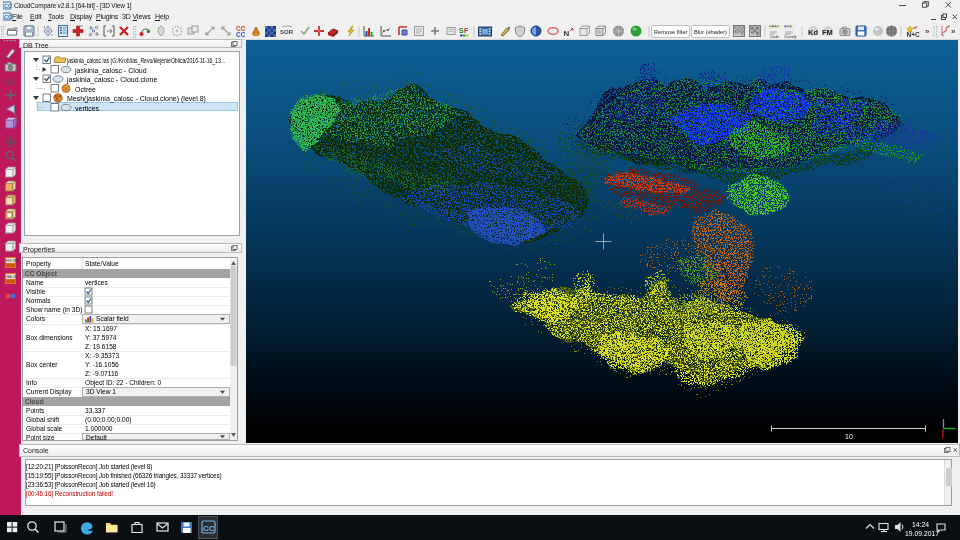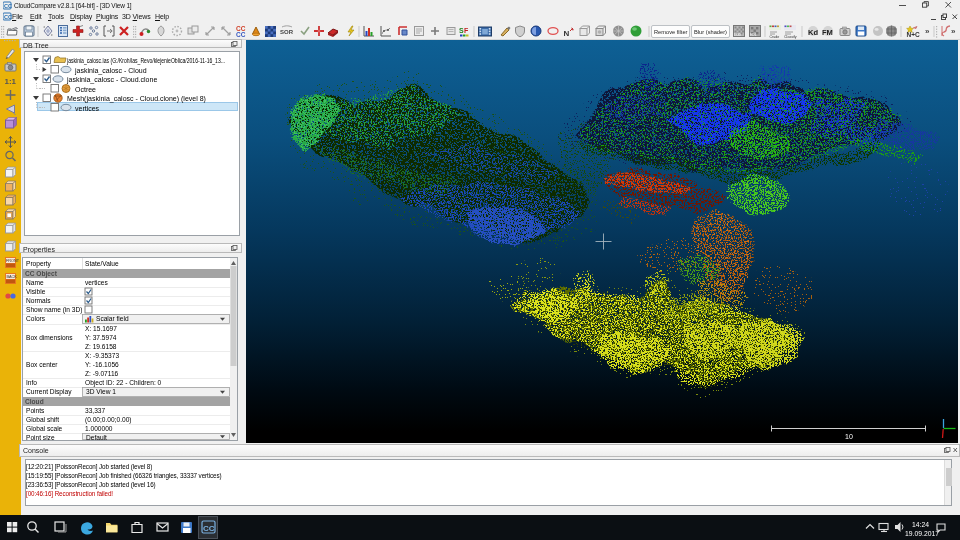--- a/index.html
+++ b/index.html
@@ -10,21 +10,21 @@
 #titlebar{left:0;top:0;width:960px;height:11px;background:#f0f0f0;}
 #titletxt{left:14px;top:2px;font-size:6.5px;color:#111;letter-spacing:-0.15px;}
 
 #menubar{left:0;top:11px;width:960px;height:12px;background:#f0f0f0;font-size:7px;color:#111;letter-spacing:-0.1px;}
 .mi{position:absolute;top:1.5px;}
 
 #toolbar{left:0;top:23px;width:960px;height:17px;background:#f0f0f0;border-bottom:1px solid #d7d7d7;}
 
 .phead{position:absolute;background:linear-gradient(#fcfcfc,#ededed);border:1px solid #b9b9b9;font-size:7px;color:#222;padding-top:2px;padding-left:3px;}
 .pwhite{position:absolute;background:#fff;border:1px solid #9aa0a6;}
-#sidebar{left:0;top:39px;width:21px;height:476px;background:#eab308;}
+#sidebar{left:0;top:39px;width:21px;height:476px;background:#be185d;}
 #selrow{position:absolute;background:#cde6f7;border:1px solid #9bc7e8;}
 
 .clog{position:absolute;font-size:6.3px;color:#000;white-space:nowrap;letter-spacing:-0.1px;}
 
 #taskbar{left:0;top:515px;width:960px;height:25px;background:#0b0f13;}
 .scrollv{position:absolute;background:#f0f0f0;border-left:1px solid #dcdcdc;}
 .thumb{position:absolute;background:#cdcdcd;}
 </style></head>
 <body>
 <div id="app">

